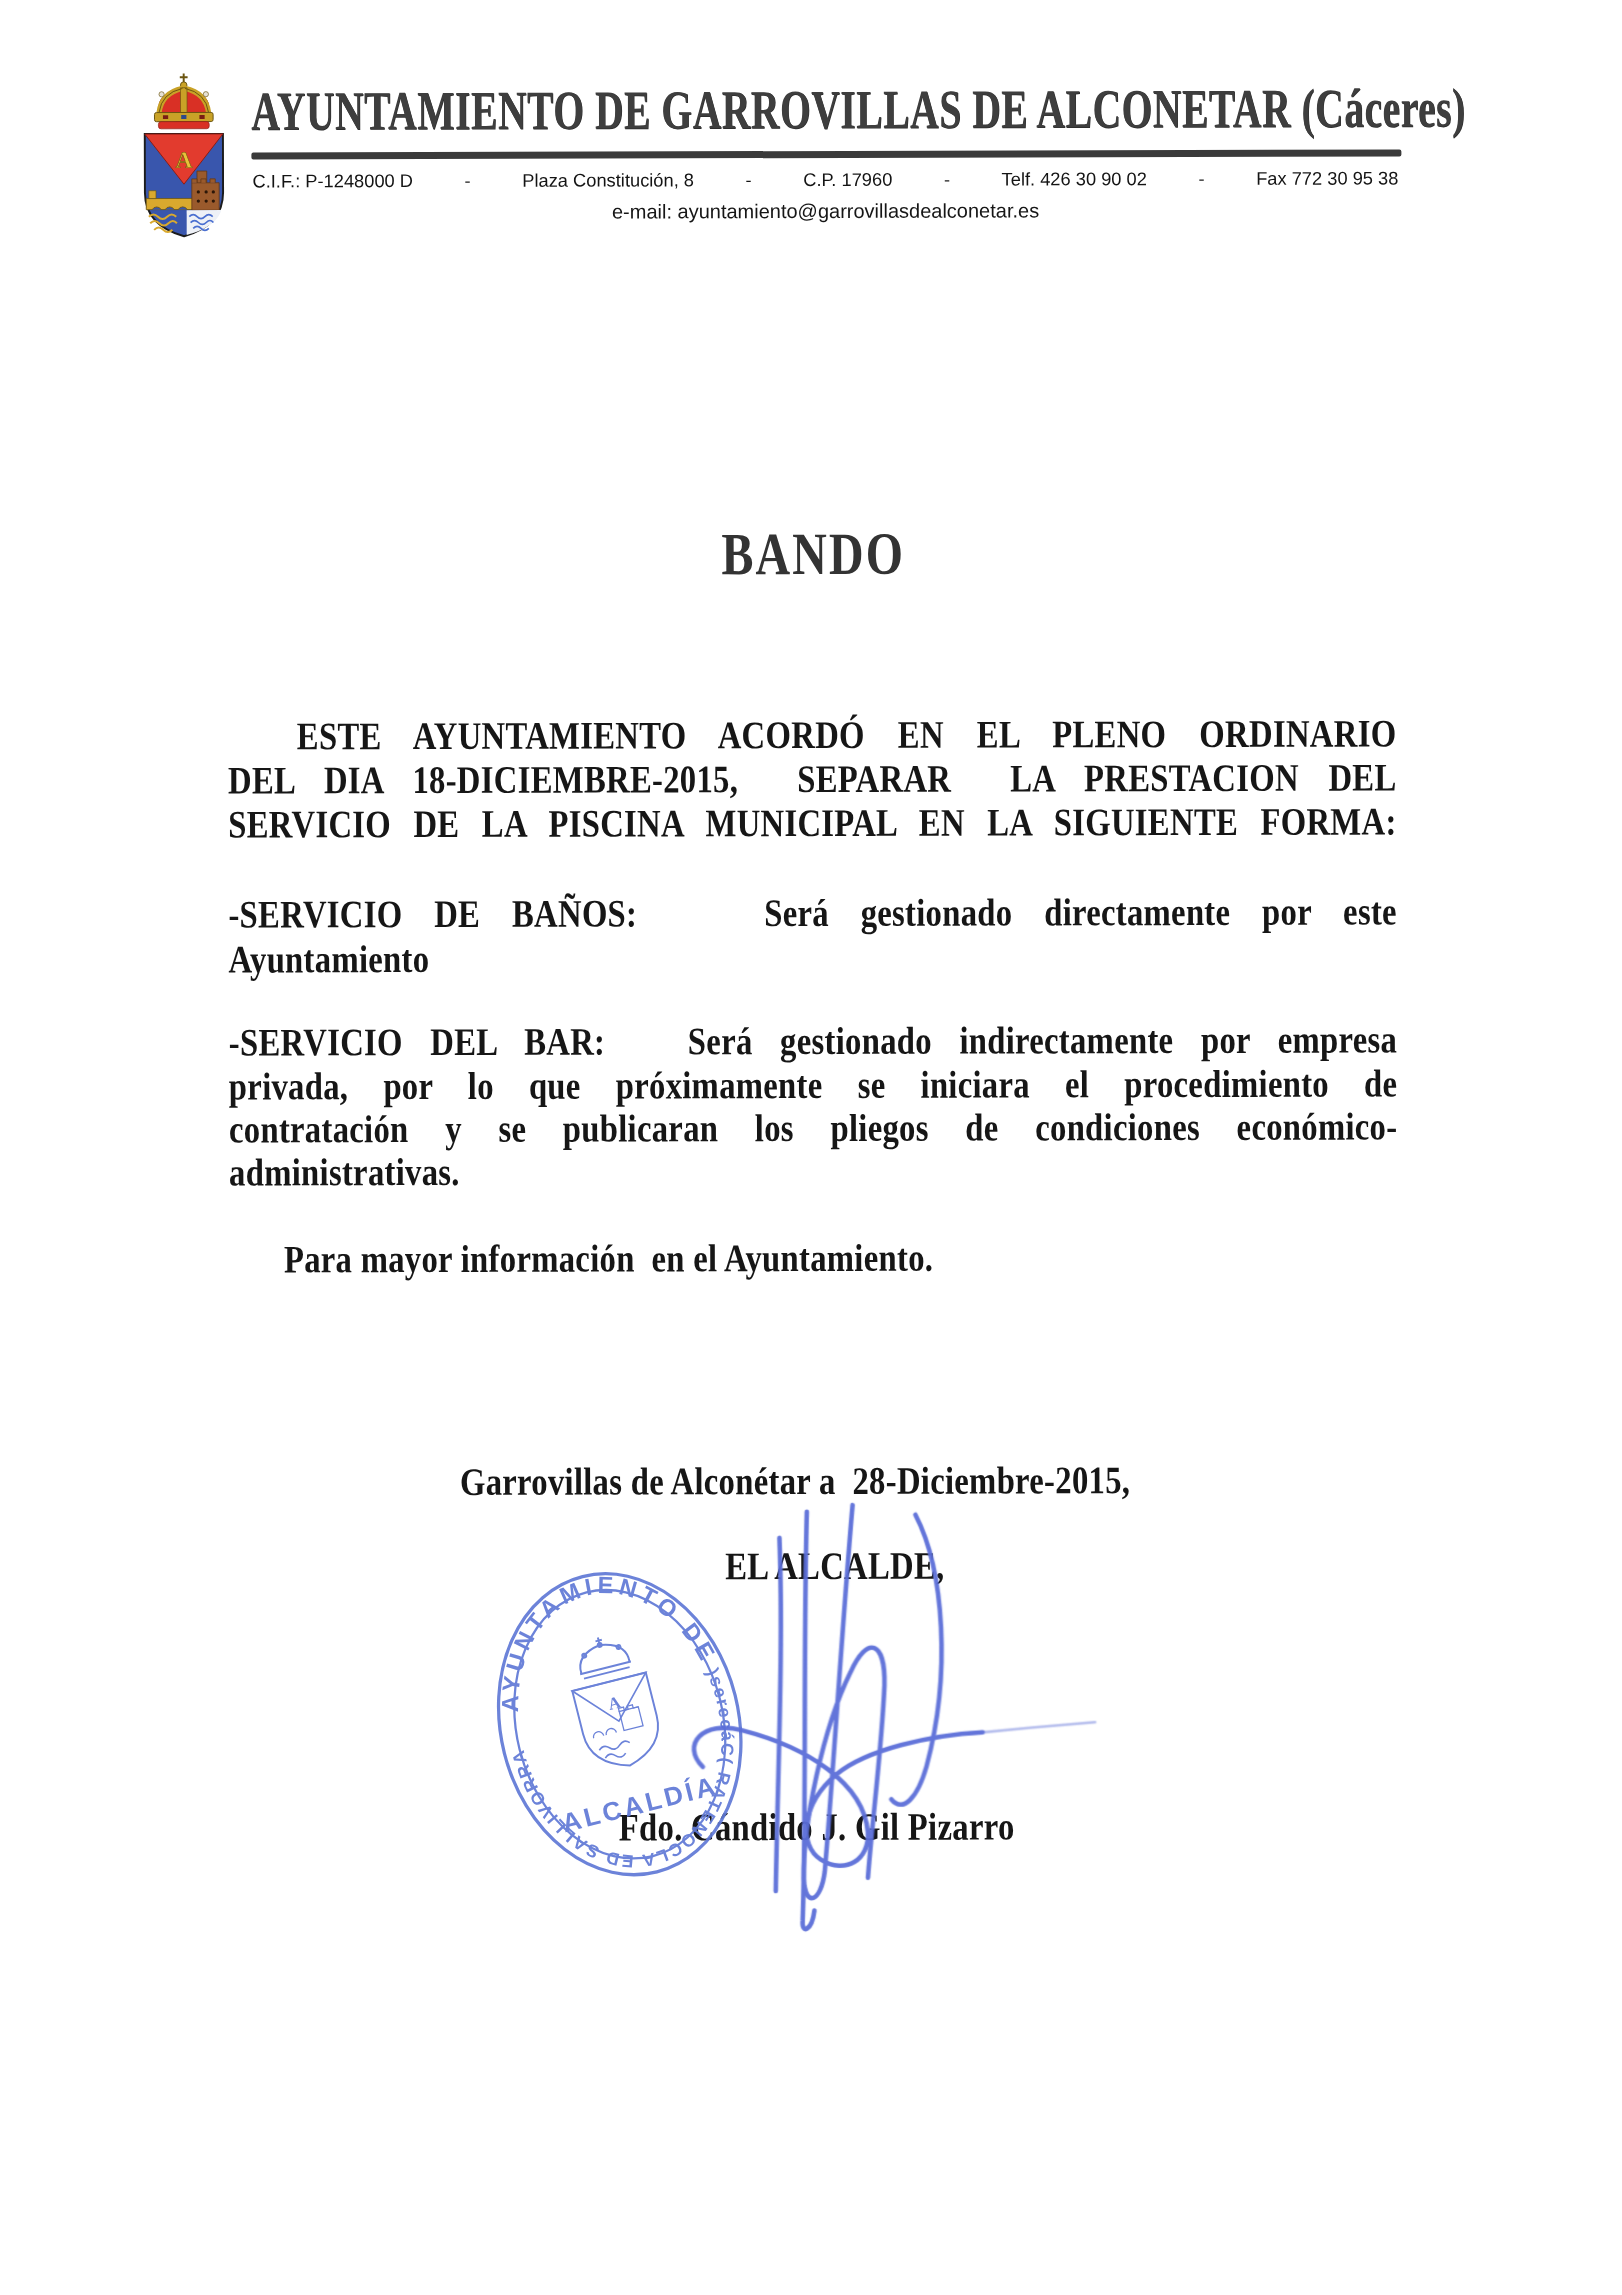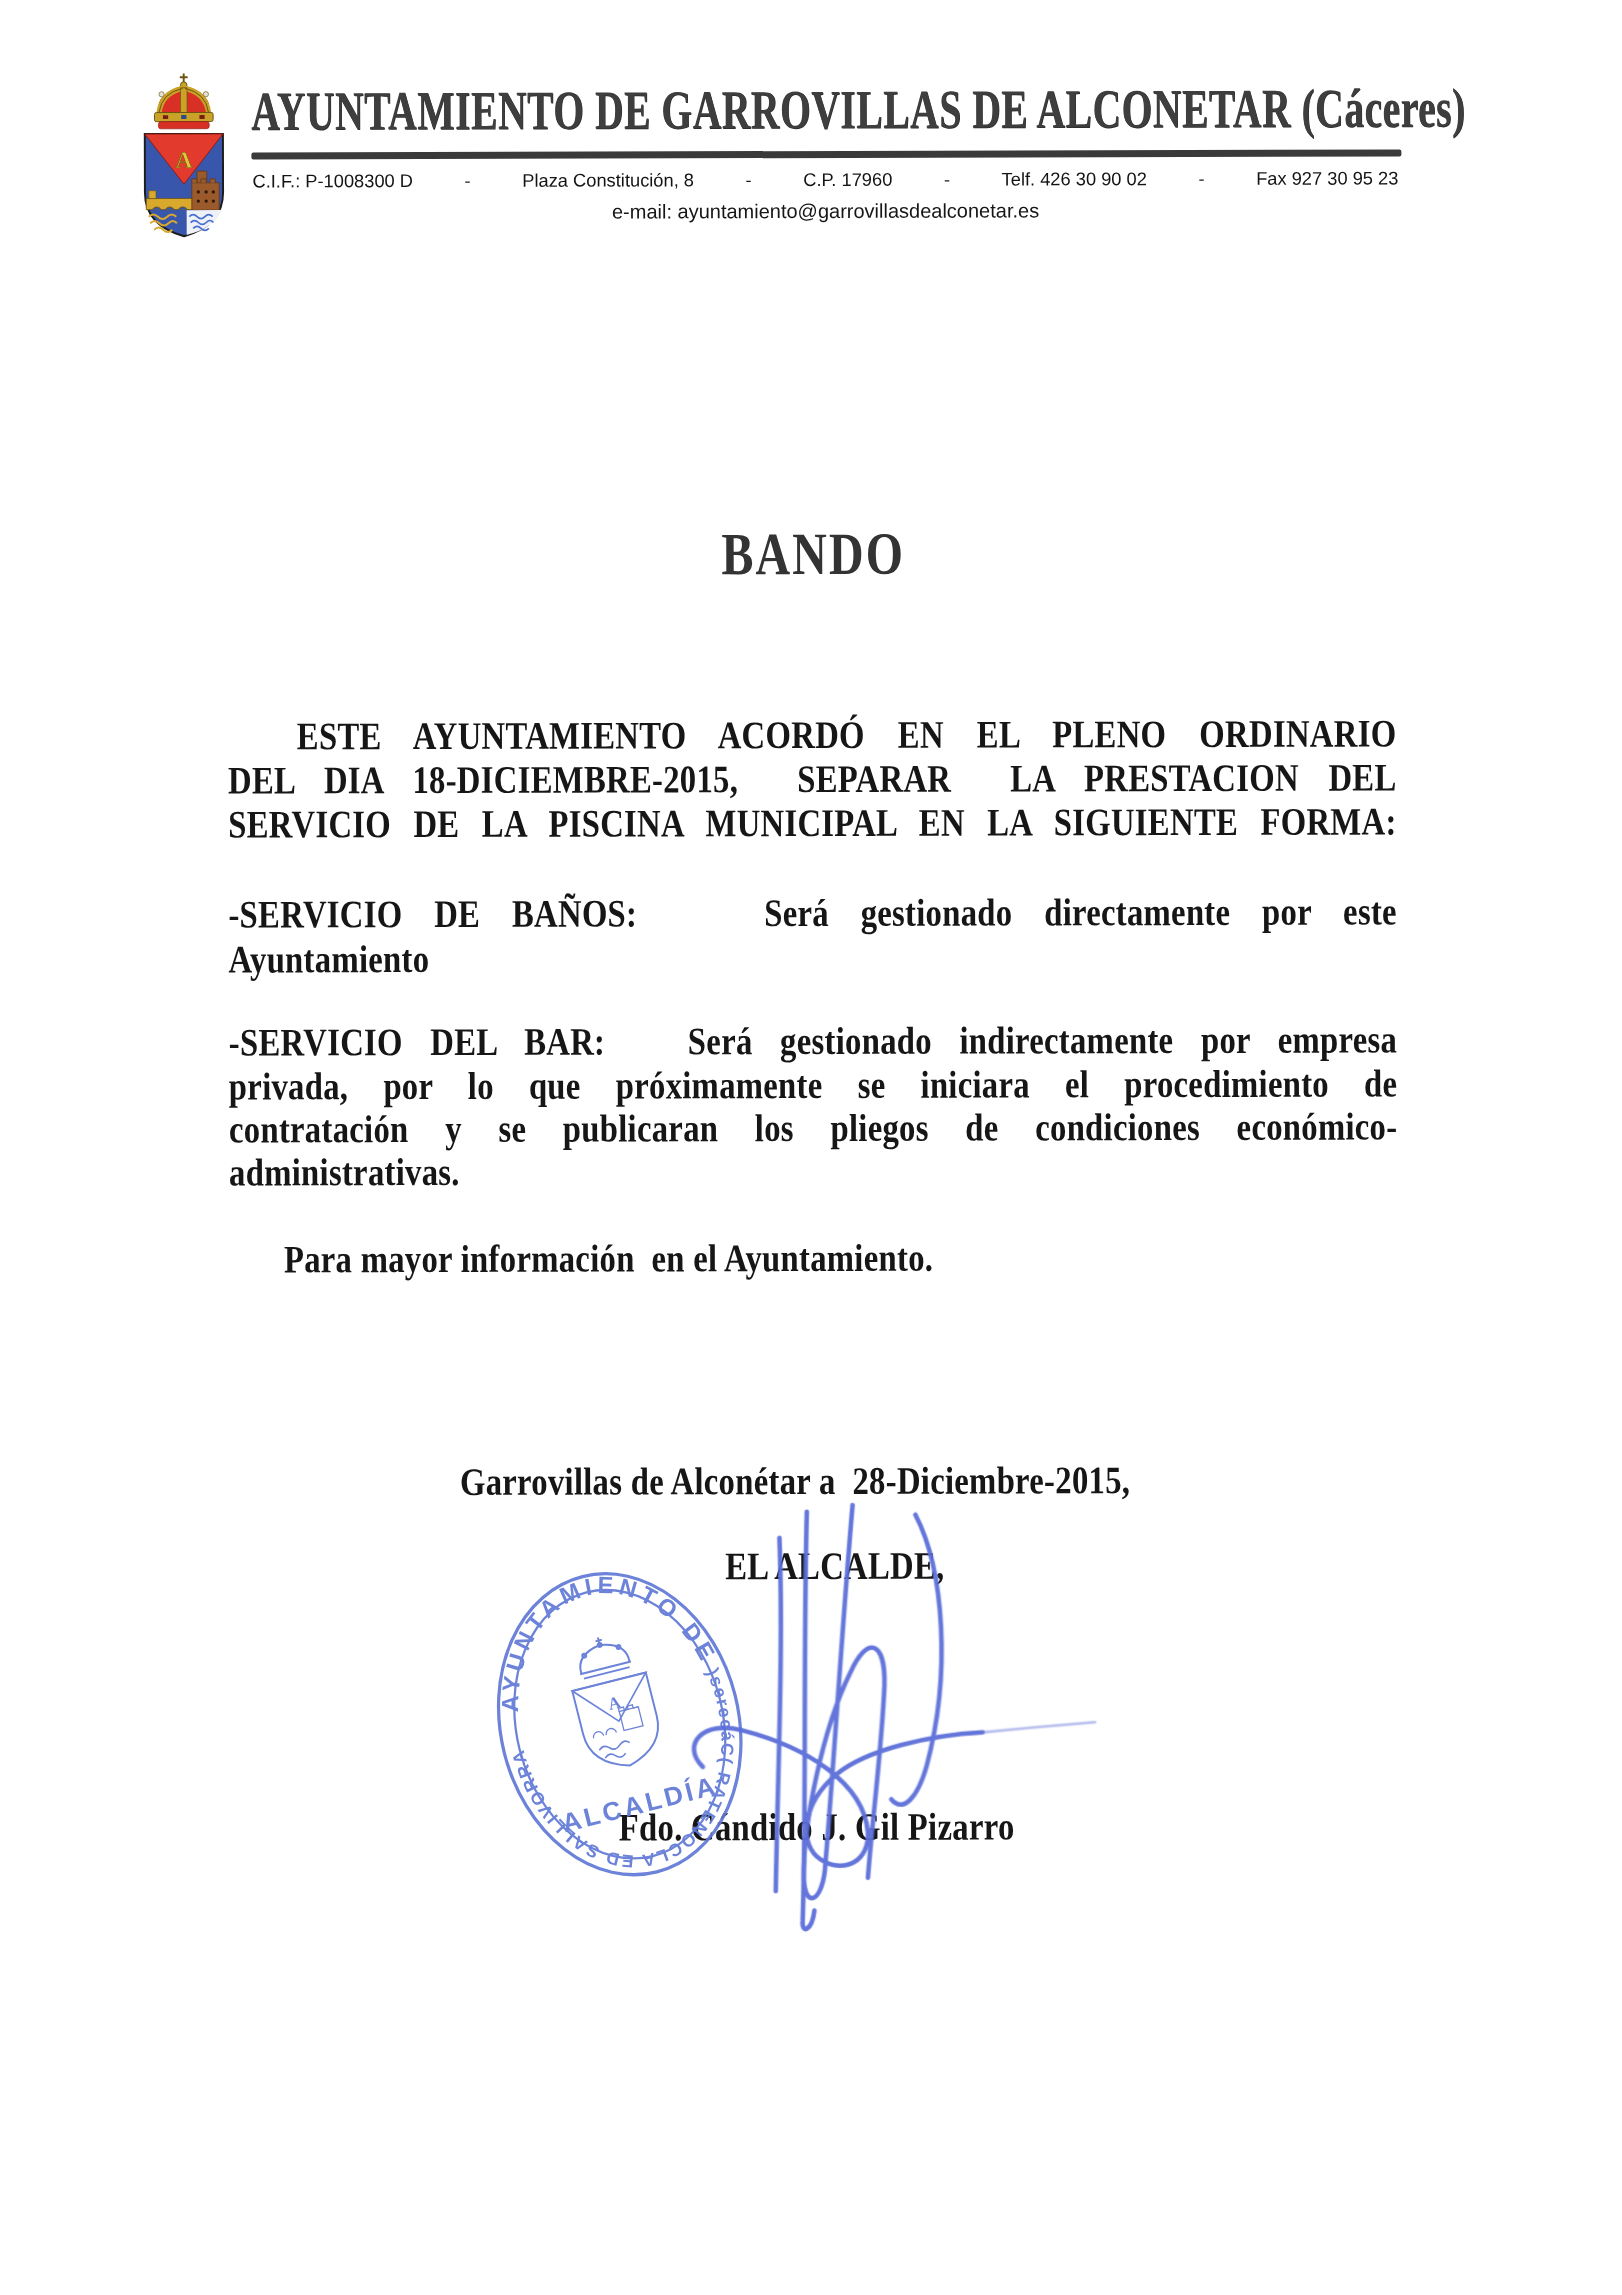--- a/index.html
+++ b/index.html
@@ -98,29 +98,29 @@
         <path d="M86 233 q6 -6 12 0 t12 0 t11 0" stroke="#4a6fd0" stroke-width="2.5"></path>
         <path d="M90 242 q6 -6 12 0 t12 0" stroke="#4a6fd0" stroke-width="2.5"></path>
       </g>
     </g>
   </svg>
 
   <div class="hdr-title">AYUNTAMIENTO DE GARROVILLAS DE ALCONETAR (Cáceres)</div>
   <div class="hdr-rule"></div>
 
   <div class="hdr-contact">
-    <span>C.I.F.: P-1008300 D</span>
+    <span>C.I.F.: P-1248000 D</span>
     <span>-</span>
     <span>Plaza Constitución, 8</span>
     <span>-</span>
     <span>C.P.  17960</span>
     <span>-</span>
     <span>Telf. 426 30 90 02</span>
     <span>-</span>
-    <span>Fax 927 30 95 23</span>
+    <span>Fax 772 30 95 38</span>
   </div>
   <div class="hdr-email">e-mail: ayuntamiento@garrovillasdealconetar.es</div>
 
   <div class="bando">BANDO</div>
 
   <div class="bodyline j ind1" style="top:713px">ESTE AYUNTAMIENTO ACORDÓ EN EL PLENO ORDINARIO</div>
   <div class="bodyline j" style="top:757px">DEL DIA 18-DICIEMBRE-2015,&nbsp; SEPARAR &nbsp;LA PRESTACION DEL</div>
   <div class="bodyline j" style="top:801px">SERVICIO DE LA PISCINA MUNICIPAL EN LA SIGUIENTE FORMA:</div>
 
   <div class="bodyline j" style="top:891px">-SERVICIO DE BAÑOS:&nbsp;&nbsp;&nbsp; Será gestionado directamente por este</div>

